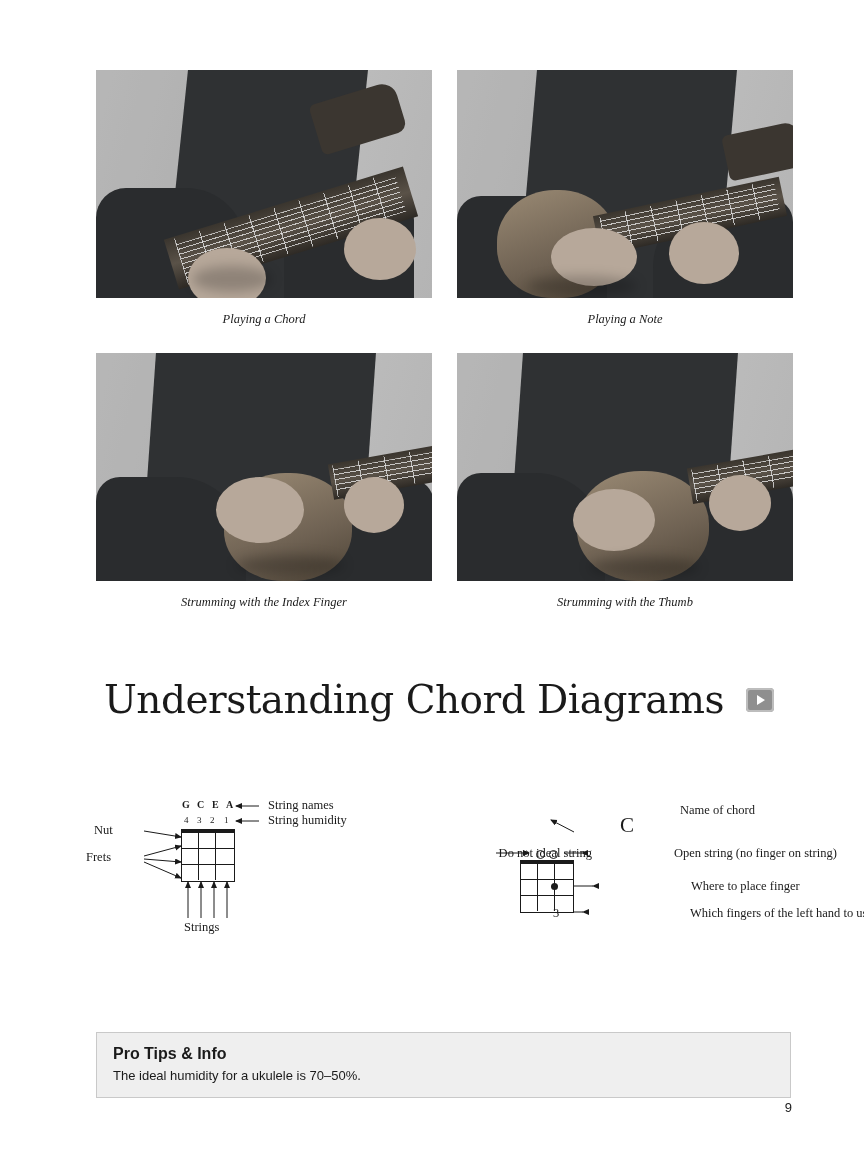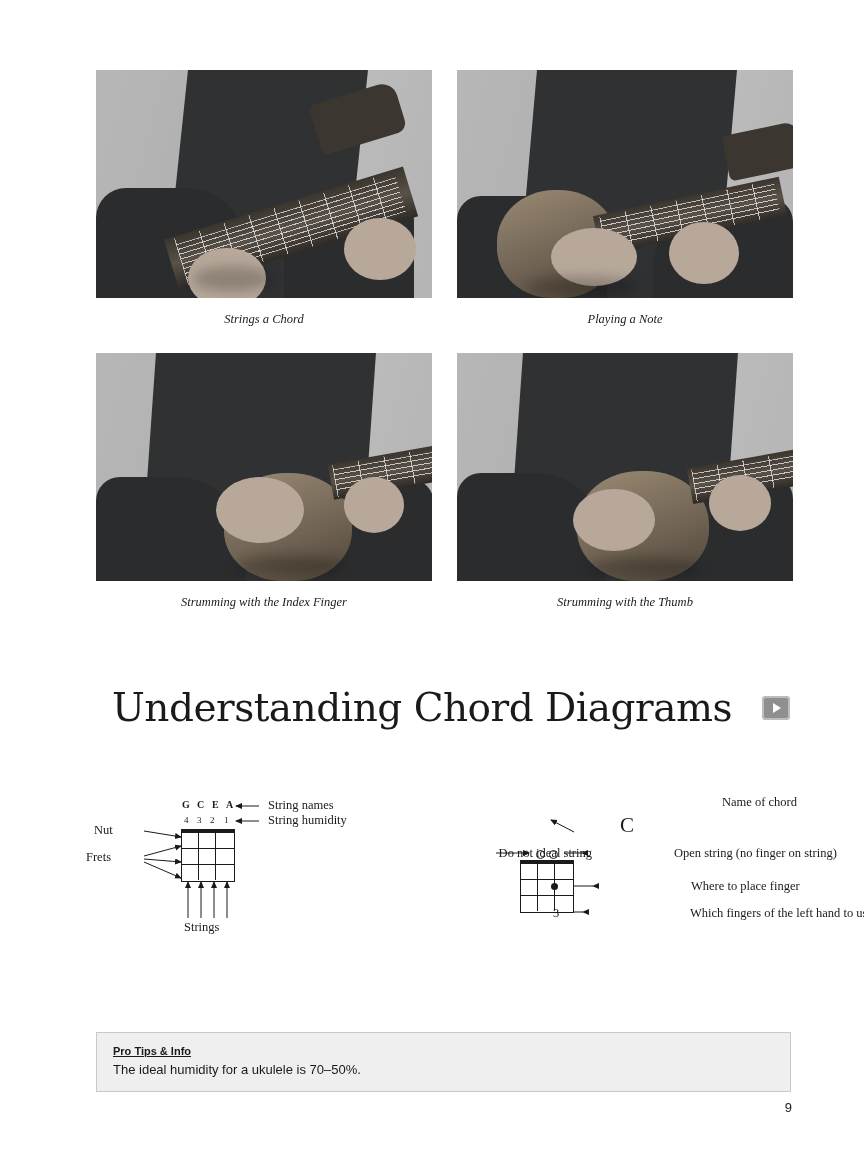--- a/index.html
+++ b/index.html
@@ -113,21 +113,21 @@
   
   .section-heading {
     position: absolute;
     left: 96px;
     top: 672px;
     display: flex;
     align-items: center;
     gap: 14px;
   }
   .section-heading h1 {
-    margin: 16px;
+    margin: 8px;
     font-family: "DejaVu Serif", serif;
     font-weight: 400;
     font-size: 39px;
     letter-spacing: -0.5px;
     color: #1a1a1a;
     line-height: 1;
   }
   .video-badge {
     width: 28px;
     height: 24px;
@@ -231,24 +231,23 @@
     top: 1032px;
     width: 695px;
     border: 1px solid #c9c9c9;
     background: #efefef;
     padding: 12px 16px 14px 16px;
     box-sizing: border-box;
   }
   .protips .title {
     font-family: "Liberation Sans", sans-serif;
     font-weight: bold;
-    font-size: 11px;
+    font-size: 16px;
     color: #1a1a1a;
     margin-bottom: 5px;
-    text-decoration: underline;
   }
   .protips .body {
     font-family: "Liberation Sans", sans-serif;
     font-size: 13px;
     color: #1a1a1a;
   }
 
   .page-number {
     position: absolute;
     right: 72px;
@@ -275,21 +274,21 @@
           <div class="arm" style="left:0px;top:118px;width:150px;height:110px;border-radius:30px 60px 0 0;"></div>
           <div class="arm" style="left:188px;top:120px;width:130px;height:108px;border-radius:60px 30px 0 0;"></div>
           <div class="uke-neck" style="left:70px;top:132px;width:250px;height:52px;transform:rotate(-17deg);"></div>
           <div class="frets" style="left:80px;top:134px;width:230px;height:48px;transform:rotate(-17deg);"></div>
           <div class="strings-l" style="left:80px;top:140px;width:230px;height:36px;transform:rotate(-17deg);"></div>
           <div class="headstock" style="left:218px;top:22px;width:88px;height:52px;transform:rotate(-17deg);border-radius:6px 16px 10px 6px;"></div>
           <div class="skin" style="left:92px;top:178px;width:78px;height:60px;"></div>
           <div class="skin" style="left:248px;top:148px;width:72px;height:62px;"></div>
           <div class="shadow" style="left:96px;top:196px;width:80px;height:26px;"></div>
         </div>
-        <div class="caption">Strings a Chord</div>
+        <div class="caption">Playing a Chord</div>
       </div>
 
       <div class="photo-cell">
         <div class="photo">
           <div class="wall"></div>
           <div class="gray" style="left:0;top:0;width:86px;height:228px;"></div>
           <div class="torso" style="left:70px;top:0;width:200px;height:228px;transform:skewX(-5deg);"></div>
           <div class="arm" style="left:0px;top:126px;width:150px;height:102px;border-radius:24px 70px 0 0;"></div>
           <div class="arm" style="left:196px;top:128px;width:140px;height:100px;border-radius:70px 24px 0 0;"></div>
           <div class="uke-body" style="left:40px;top:120px;width:120px;height:108px;"></div>
@@ -398,21 +397,21 @@
     <div class="dg-label" style="left:88px;top:130px;">Strings</div>
 
     <div class="nut-bar" style="left:85px;top:39px;width:54px;height:3px;"></div>
     <div class="grid-box" style="left:85px;top:42px;width:52px;height:48px;"></div>
     <div class="grid-v" style="left:102px;top:42px;height:48px;"></div>
     <div class="grid-v" style="left:119px;top:42px;height:48px;"></div>
     <div class="grid-h" style="left:85px;top:58px;width:53px;"></div>
     <div class="grid-h" style="left:85px;top:74px;width:53px;"></div>
 
     <div class="chord-name" style="left:524px;top:23px;">C</div>
-    <div class="dg-label" style="left:584px;top:5px;margin-left:42px;">Name of chord</div>
+    <div class="dg-label" style="left:584px;top:13px;">Name of chord</div>
     <div class="dg-label" style="left:390px;top:56px;transform:translateX(-100%);left:496px;">Do not ideal string</div>
     <div class="dg-label" style="left:578px;top:56px;">Open string (no finger on string)</div>
     <div class="dg-label" style="left:595px;top:89px;">Where to place finger</div>
     <div class="dg-label" style="left:594px;top:116px;">Which fingers of the left hand to use</div>
 
     <div class="x-mark" style="left:426px;top:57px;">×</div>
     <div class="open-o" style="left:440px;top:60px;"></div>
     <div class="open-o" style="left:453px;top:60px;"></div>
 
     <div class="nut-bar" style="left:424px;top:70px;width:54px;height:3px;"></div>

